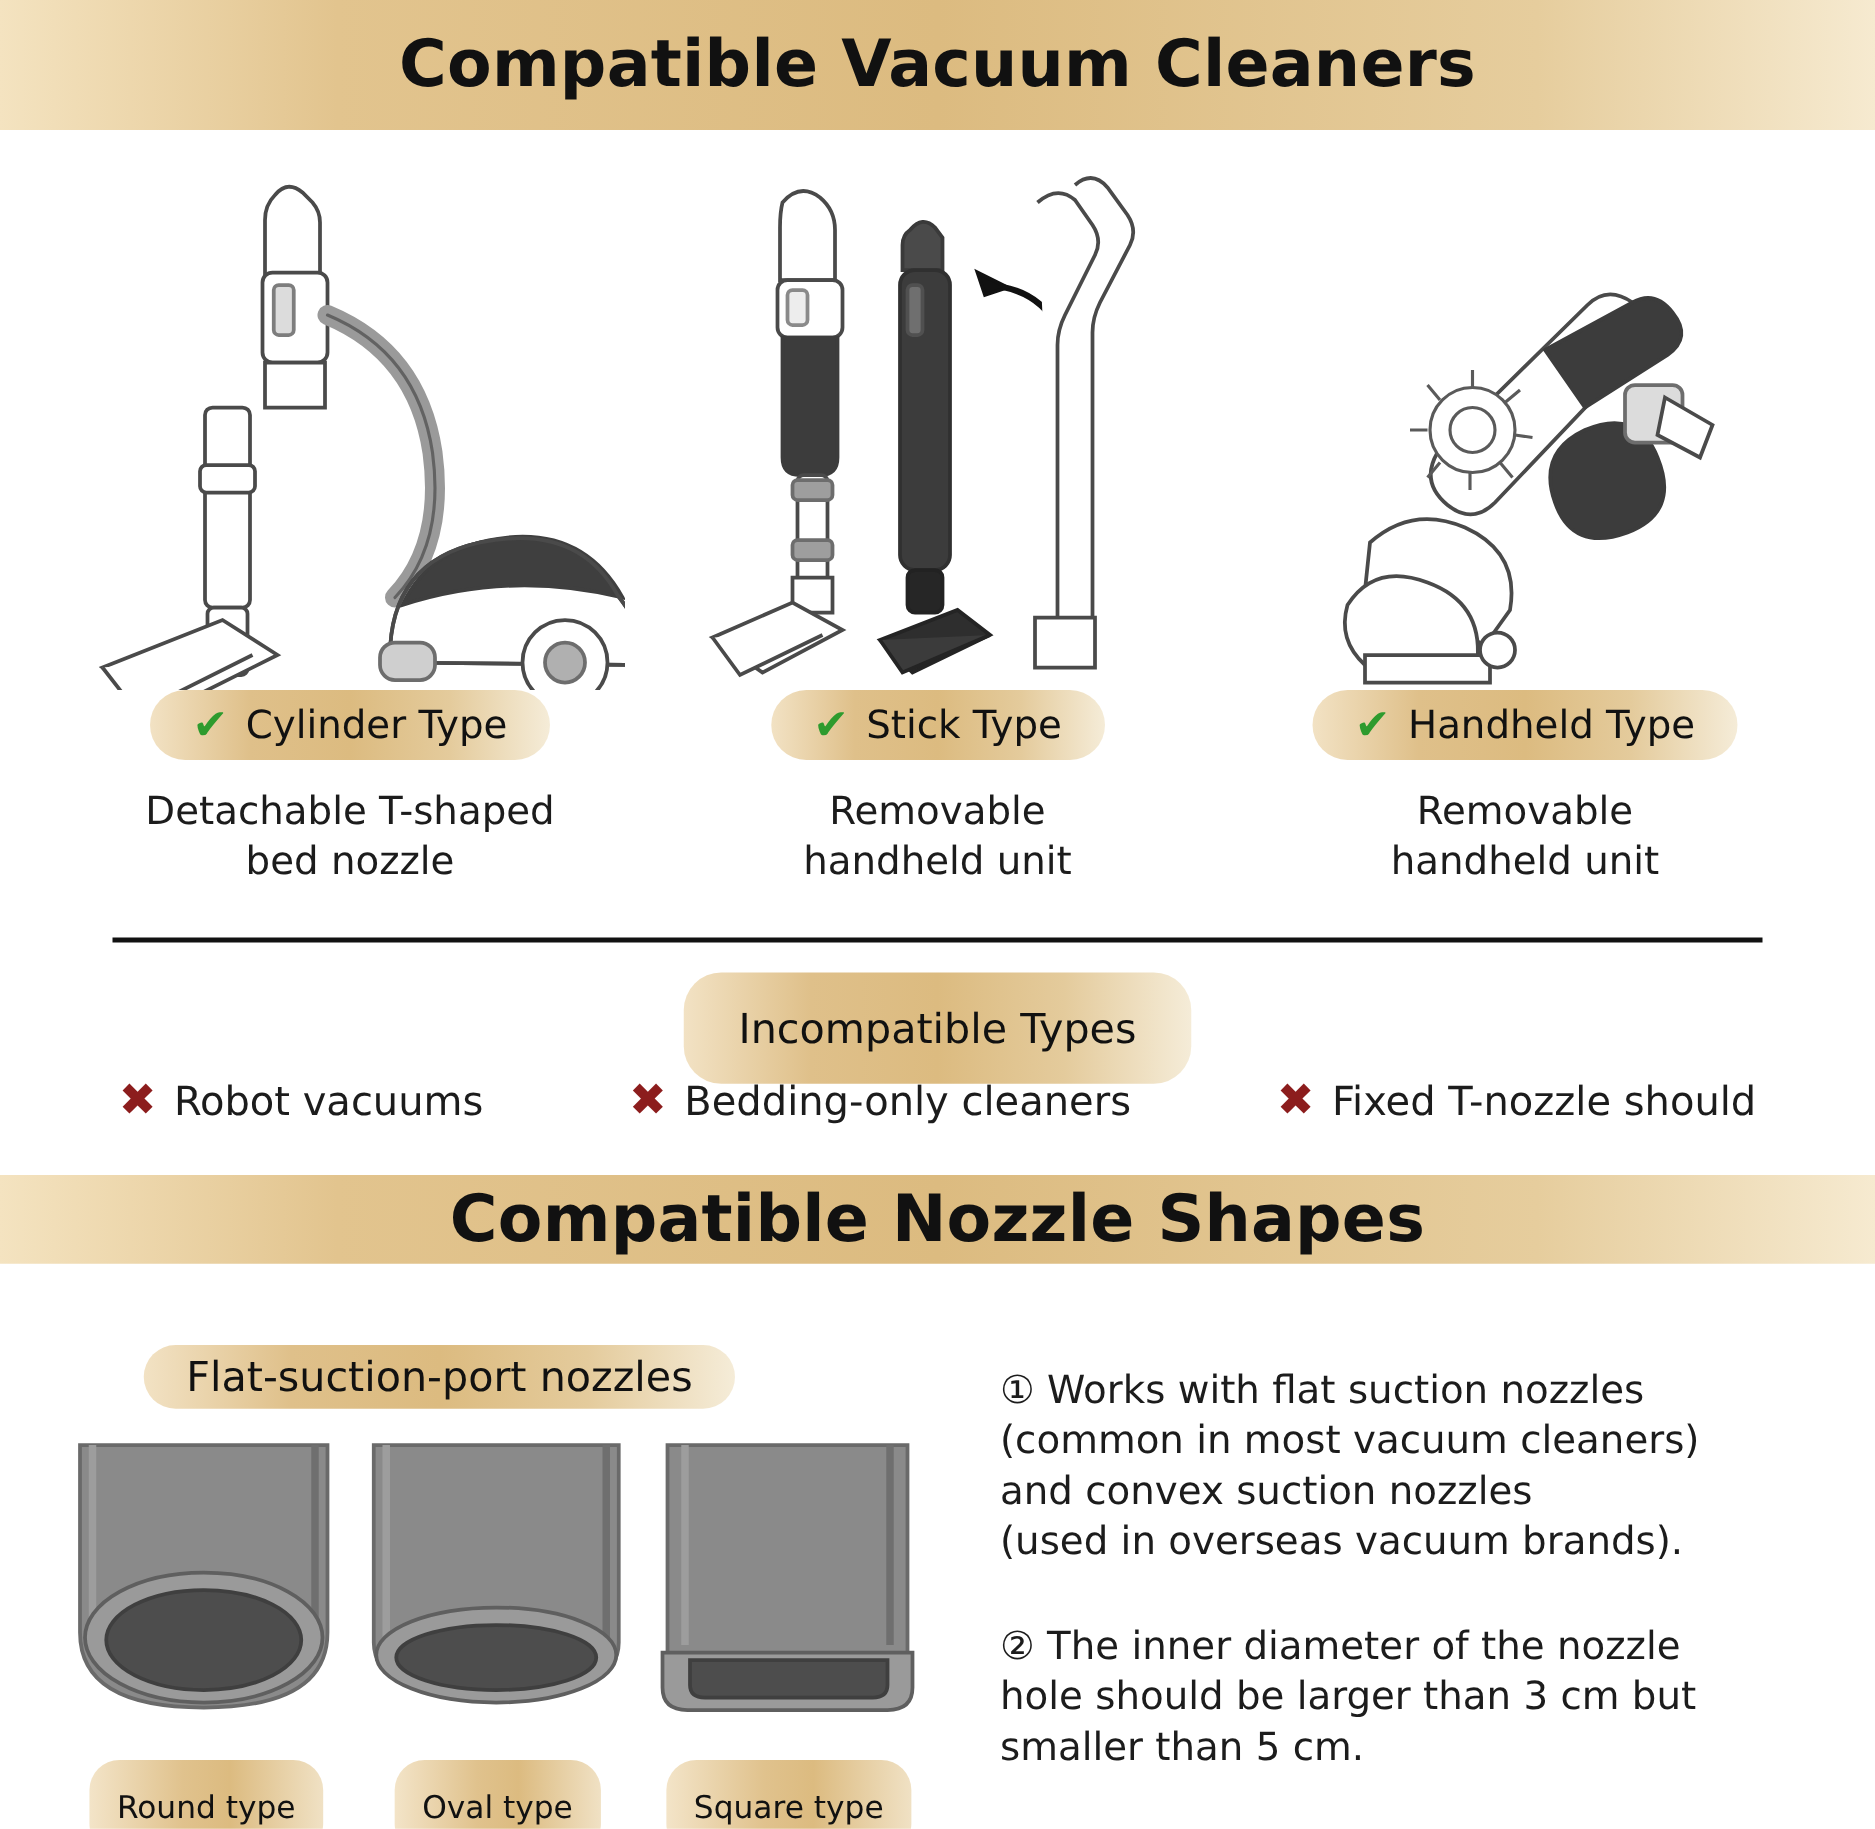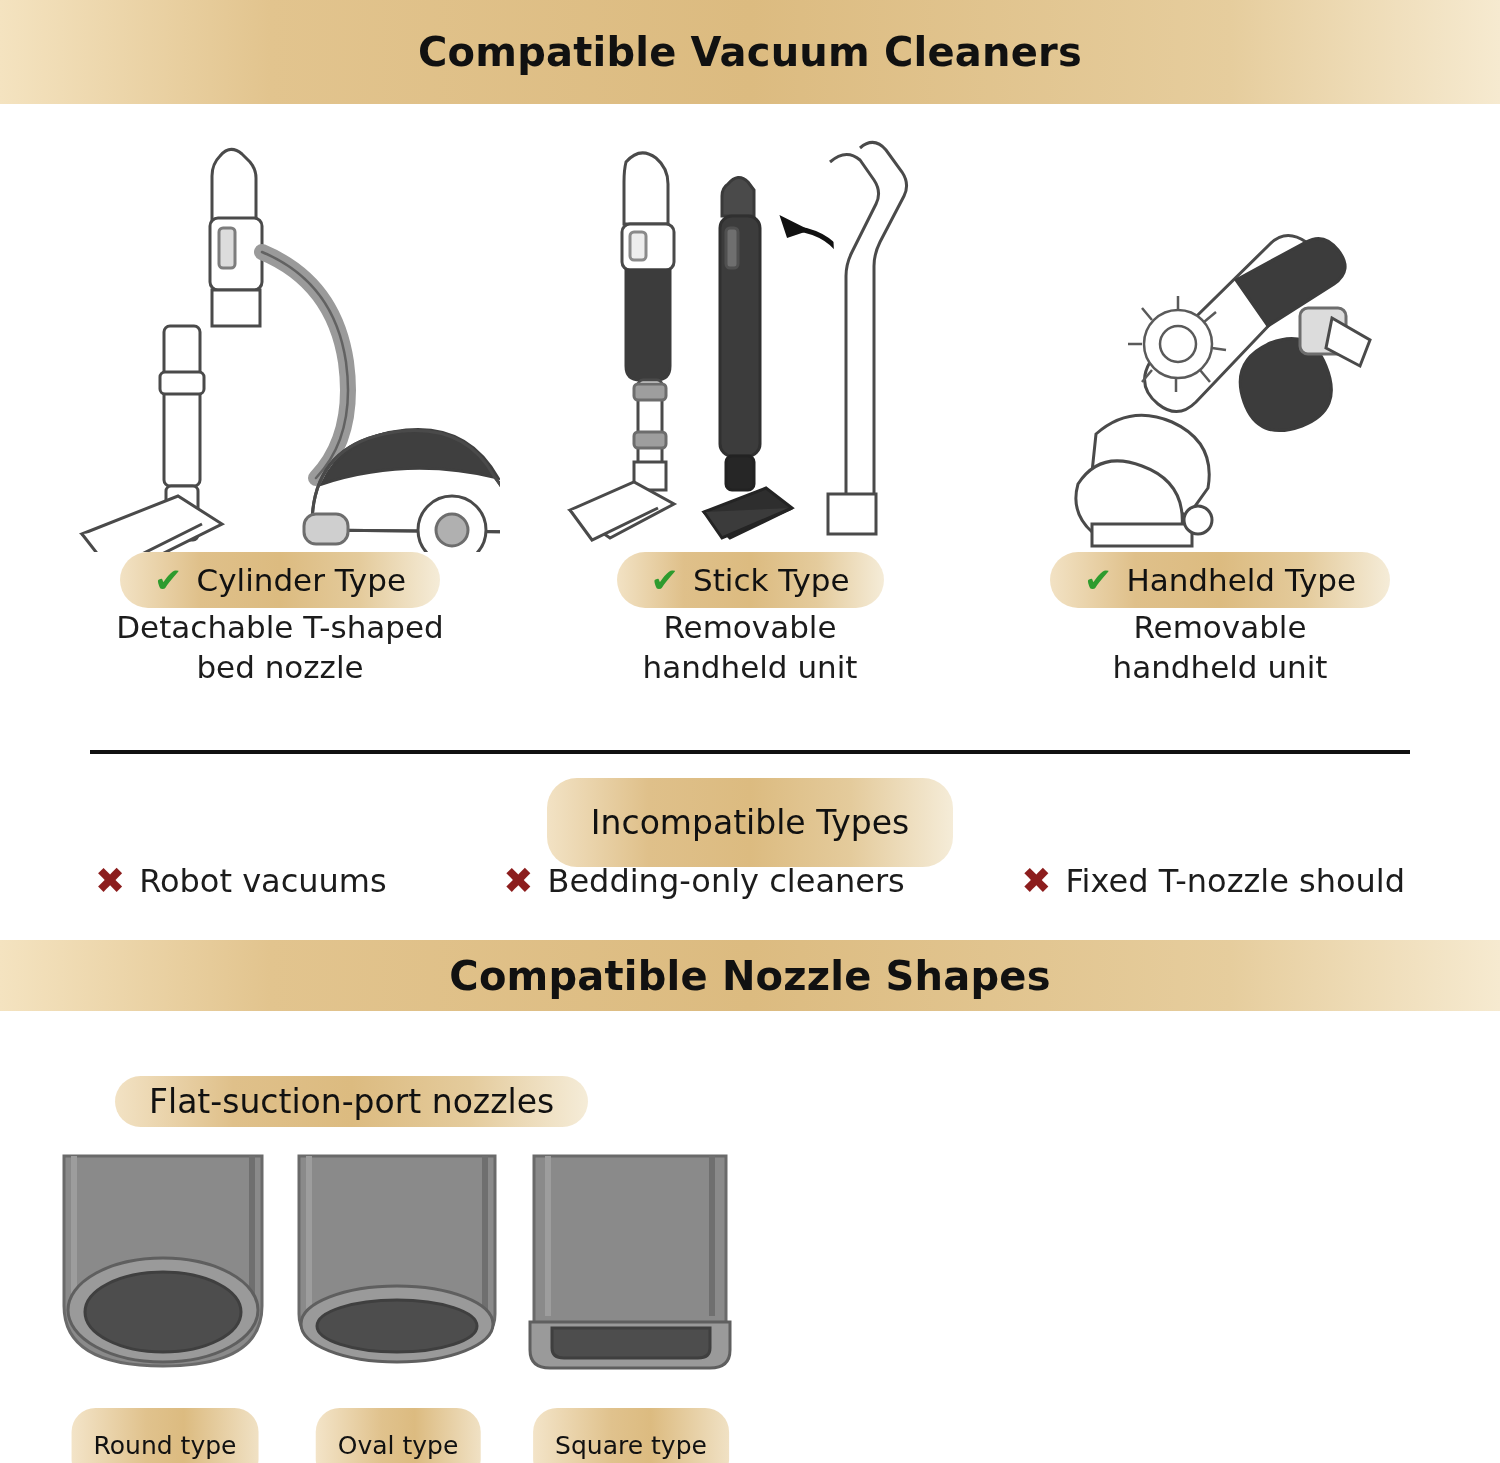--- a/index.html
+++ b/index.html
@@ -20,21 +20,21 @@
   .banner {
     position: absolute;
     left: 0;
     width: 1500px;
     background: linear-gradient(90deg, #f4e3c0 0%, #e2c48e 18%, #dcbb80 50%, #e6cd9d 82%, #f6ead0 100%);
     display: flex;
     align-items: center;
     justify-content: center;
   }
   .banner-title {
-    font-size: 40px;
+    font-size: 52px;
     font-weight: bold;
     letter-spacing: 0.2px;
     color: #111111;
     font-family: "DejaVu Sans", sans-serif;
   }
   #banner-top { top: 0; height: 104px; }
   #banner-mid { top: 940px; height: 71px; }
 
   
   #section-compatible {
@@ -75,20 +75,21 @@
     font-family: "DejaVu Sans", sans-serif;
   }
   .pill .tick {
     color: #2e9b2e;
     font-size: 34px;
     font-weight: bold;
     line-height: 1;
   }
 
   .vac-desc {
+    margin-top: 22px;
     font-size: 31px;
     line-height: 1.28;
     color: #1c1c1c;
     white-space: pre-line;
   }
 
   .divider {
     position: absolute;
     left: 90px;
     top: 646px;
@@ -382,13 +383,22 @@
         <path d="M18 4 h192 v170 q0 28 -26 28 h-140 q-26 0 -26 -28 z" fill="#8a8a8a" stroke="#6a6a6a" stroke-width="3"></path>
         <path d="M32 4 v160" stroke="#9d9d9d" stroke-width="6" fill="none"></path>
         <path d="M196 4 v160" stroke="#6f6f6f" stroke-width="6" fill="none"></path>
         <path d="M14 170 h200 v28 q0 18 -20 18 h-160 q-20 0 -20 -18 z" fill="#9a9a9a" stroke="#5f5f5f" stroke-width="3"></path>
         <path d="M36 176 h158 v20 q0 10 -12 10 h-134 q-12 0 -12 -10 z" fill="#4d4d4d" stroke="#3f3f3f" stroke-width="3"></path>
       </svg>
       <div class="shape-label">Square type</div>
     </div>
   </div>
 
+  <div id="nozzle-notes">
+    <p id="note-1">① Works with flat suction nozzles
+(common in most vacuum cleaners)
+and convex suction nozzles
+(used in overseas vacuum brands).</p>
+    <p id="note-2">② The inner diameter of the nozzle
+hole should be larger than 3 cm but
+smaller than 5 cm.</p>
+  </div>
 </div>
 
 </body></html>

